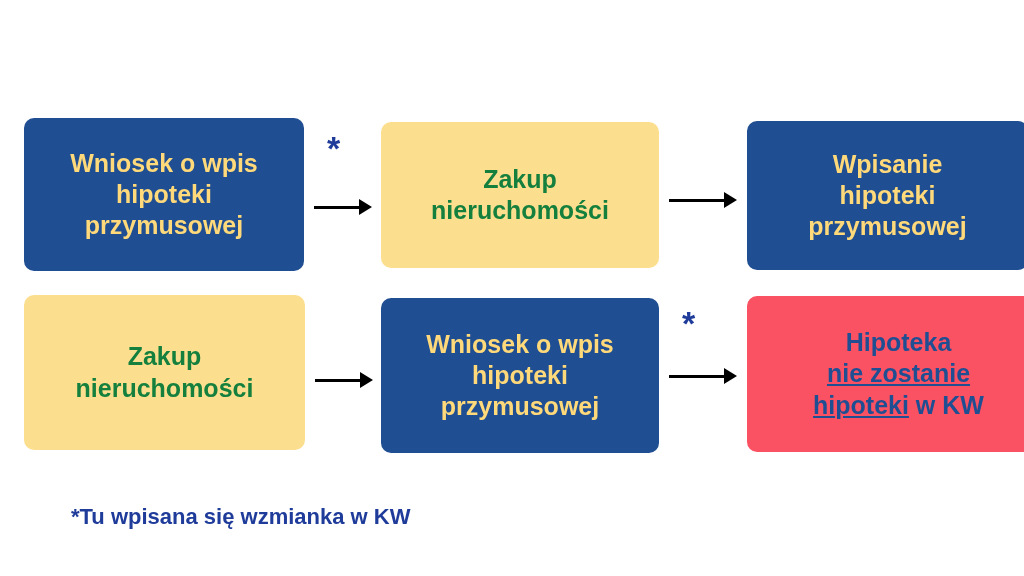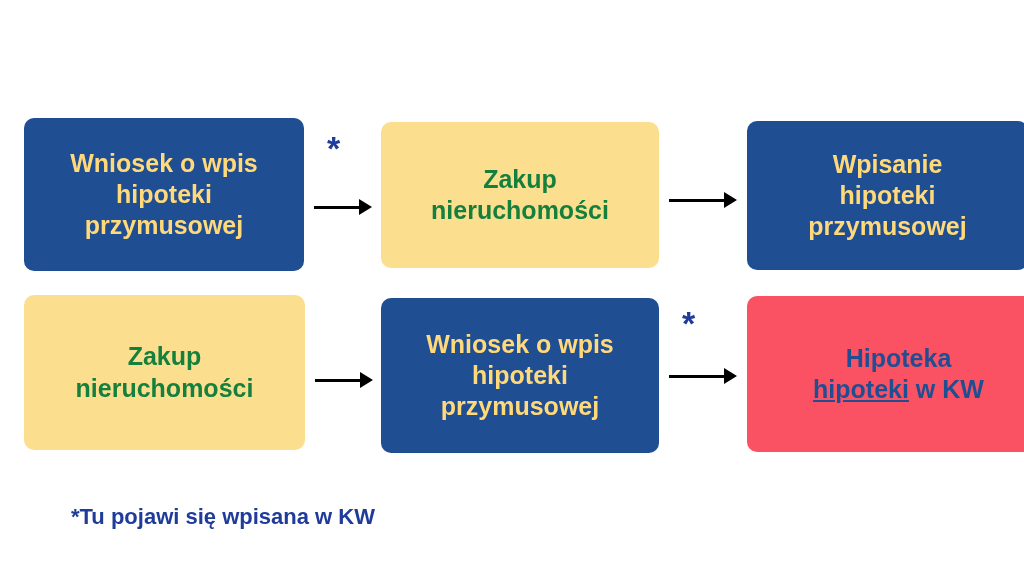--- a/index.html
+++ b/index.html
@@ -173,19 +173,20 @@
   <div class="asterisk" id="asterisk-2">*</div>
 
   <div class="arrow" id="arrow-r2-2">
     <div class="shaft"></div>
     <div class="head"></div>
   </div>
 
   <div class="box box-red" id="box-r2c3">
     <div>
       <span class="line">Hipoteka</span>
+      <span class="line u">nie zostanie</span>
       <span class="line"><span class="u">hipoteki</span> w KW</span>
     </div>
   </div>
 
-  <div class="footnote" id="footnote-1">*Tu pojawi się wpisana w KW</div>
+  <div class="footnote" id="footnote-1">*Tu wpisana się wzmianka w KW</div>
 
 </div>
 
 </body></html>

